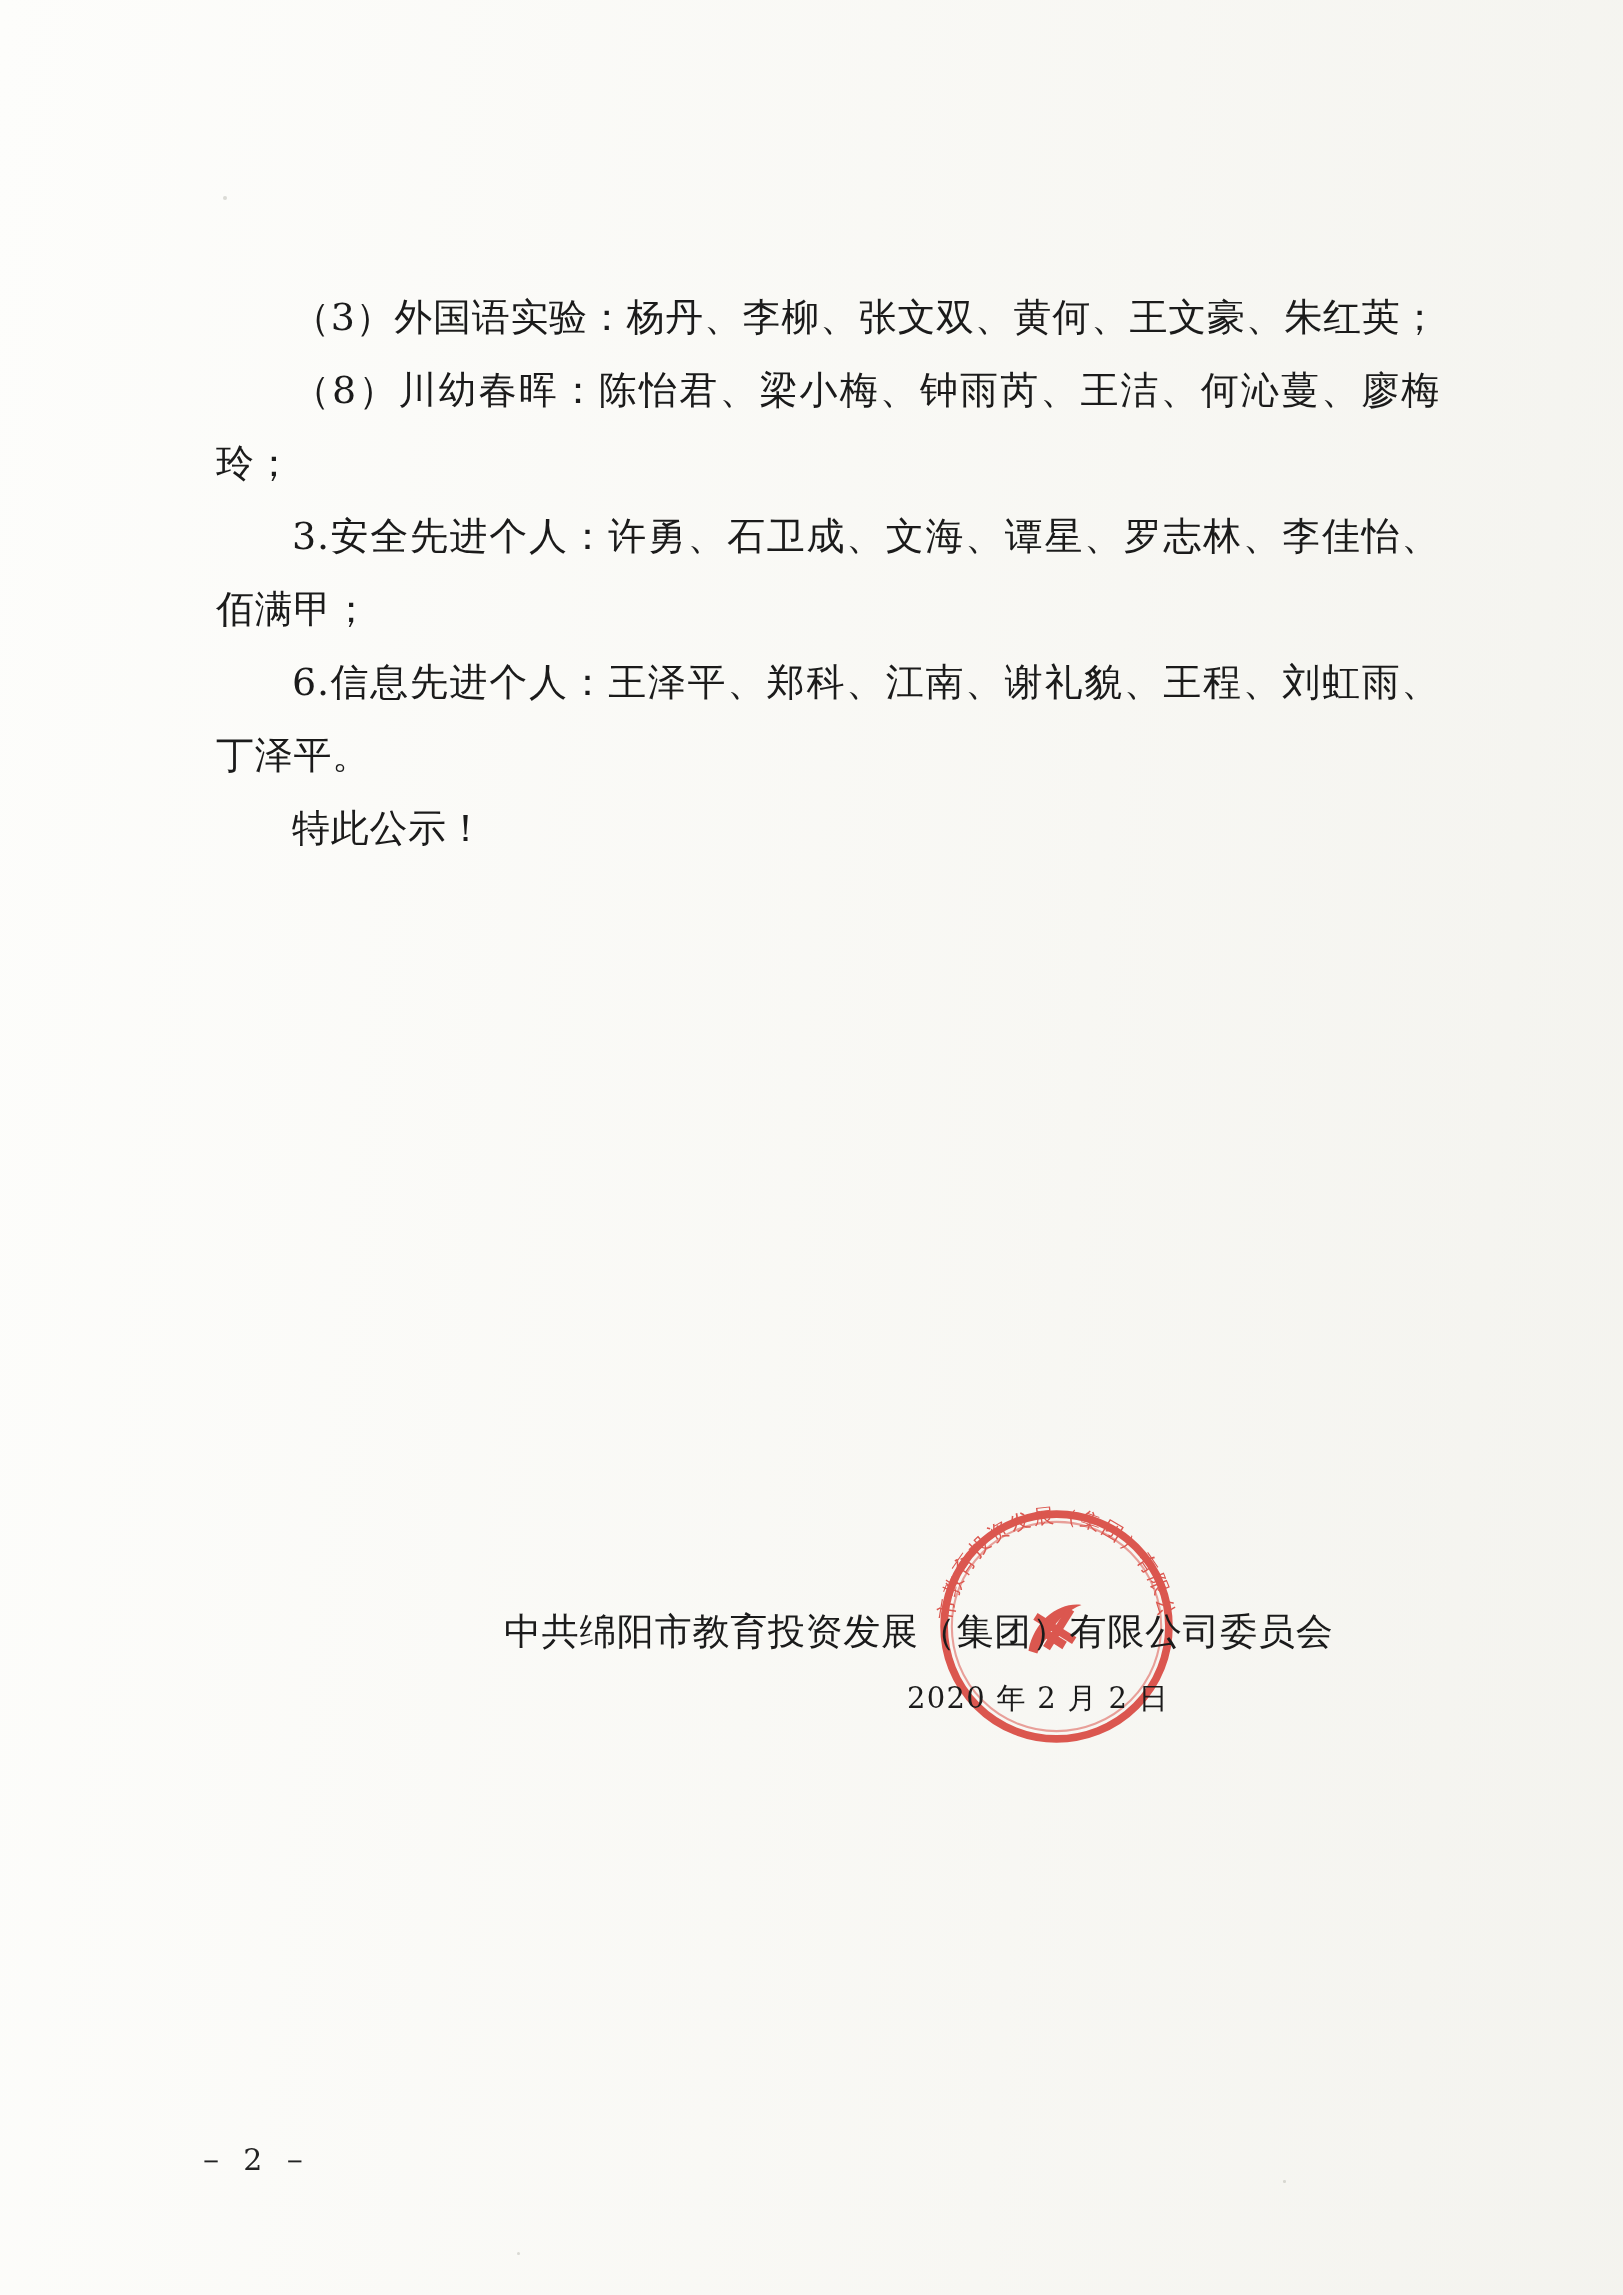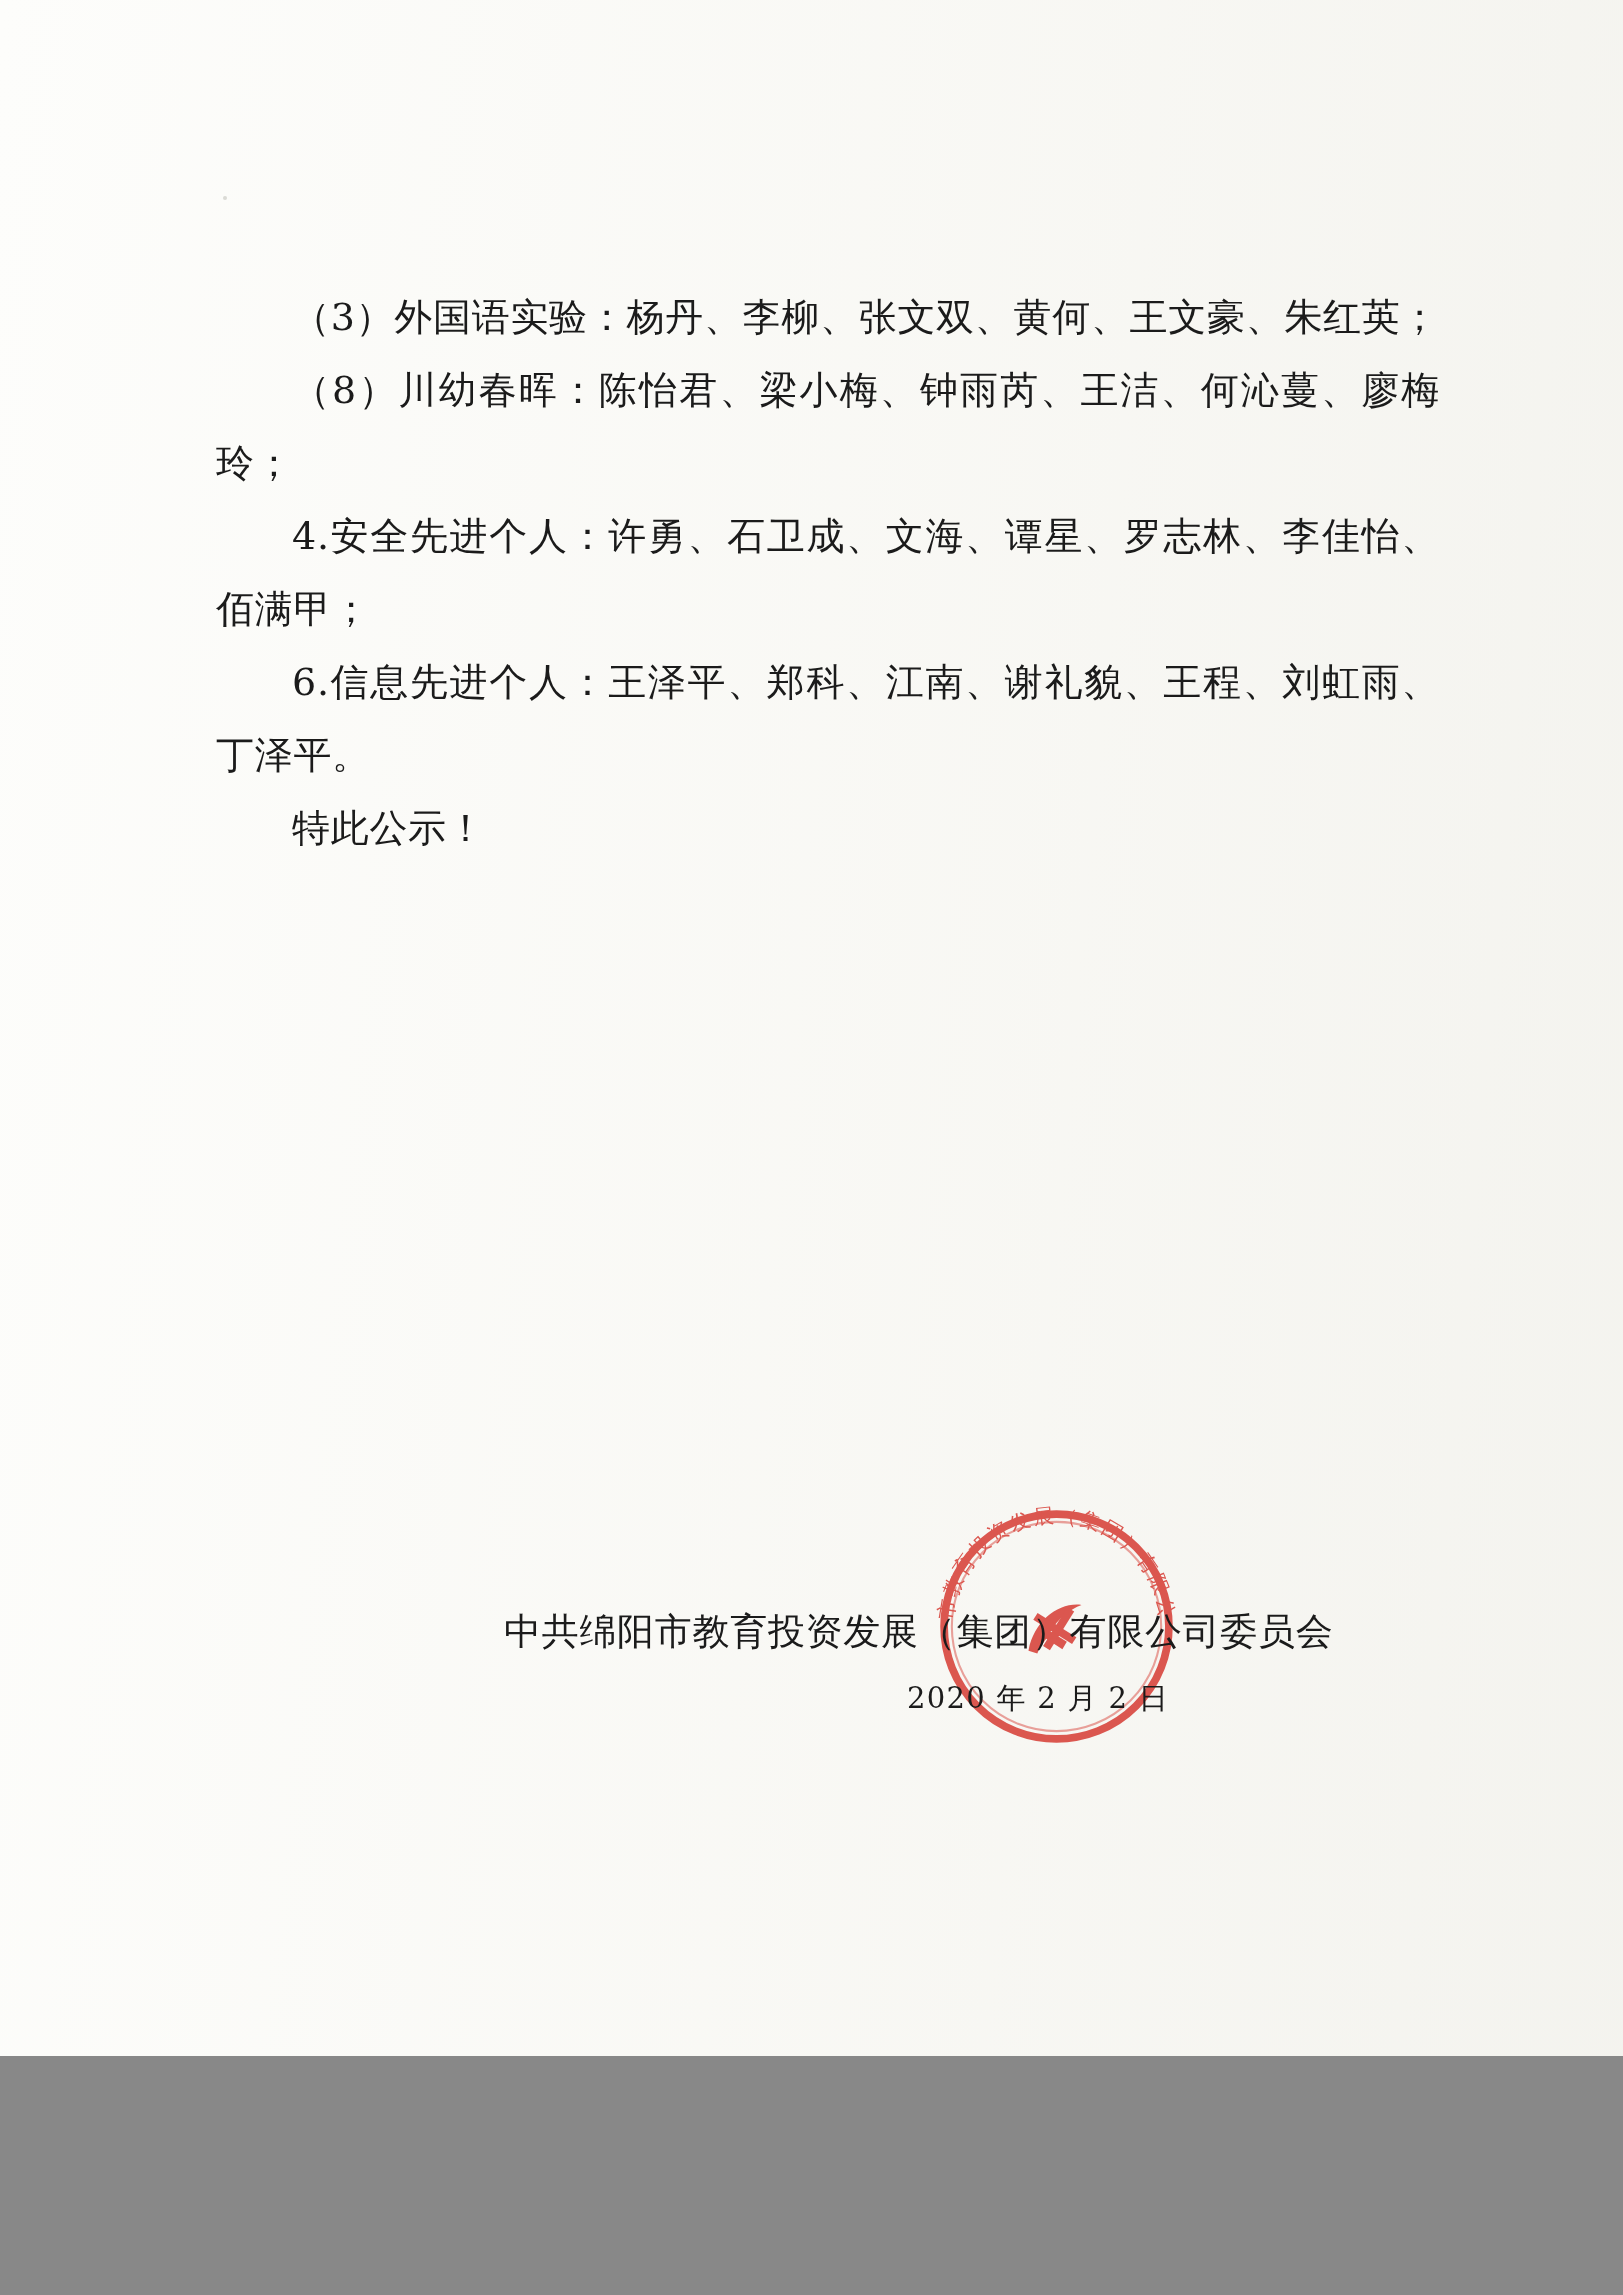--- a/index.html
+++ b/index.html
@@ -2,21 +2,21 @@
 <html style="font-size:10.5px"><head>
 <meta charset="utf-8">
 <style>
   html, body {
     margin: 0;
     padding: 0;
     background: #888;
   }
   .page {
     width: 1623px;
-    height: 2056px;
+    height: 2295px;
     background: #fdfdfb;
     position: relative;
     box-sizing: border-box;
     font-family: "DejaVu Serif", "Liberation Serif", serif;
     overflow: hidden;
   }
   
   .page::before {
     content: "";
     position: absolute;
@@ -107,21 +107,21 @@
   <div class="speck" style="left:517px; top:2252px; width:3.3px; height:3.3px;"></div>
   <div class="speck" style="left:1283px; top:2180px; width:2.6px; height:2.6px;"></div>
 
   <div class="content">
 
     <p class="para indent">（3）外国语实验：杨丹、李柳、张文双、黄何、王文豪、朱红英；</p>
 
     <p class="para indent">（8）川幼春晖：陈怡君、梁小梅、钟雨芮、王洁、何沁蔓、廖梅玲；</p>
 
 
-    <p class="para indent">4.安全先进个人：许勇、石卫成、文海、谭星、罗志林、李佳怡、佰满甲；</p>
+    <p class="para indent">3.安全先进个人：许勇、石卫成、文海、谭星、罗志林、李佳怡、佰满甲；</p>
 
     <p class="para indent">6.信息先进个人：王泽平、郑科、江南、谢礼貌、王程、刘虹雨、丁泽平。</p>
 
     <p class="para indent">特此公示！</p>
 
 
   </div>
 
   <div class="seal">
     <svg viewBox="0 0 400 400" xmlns="http://www.w3.org/2000/svg">

